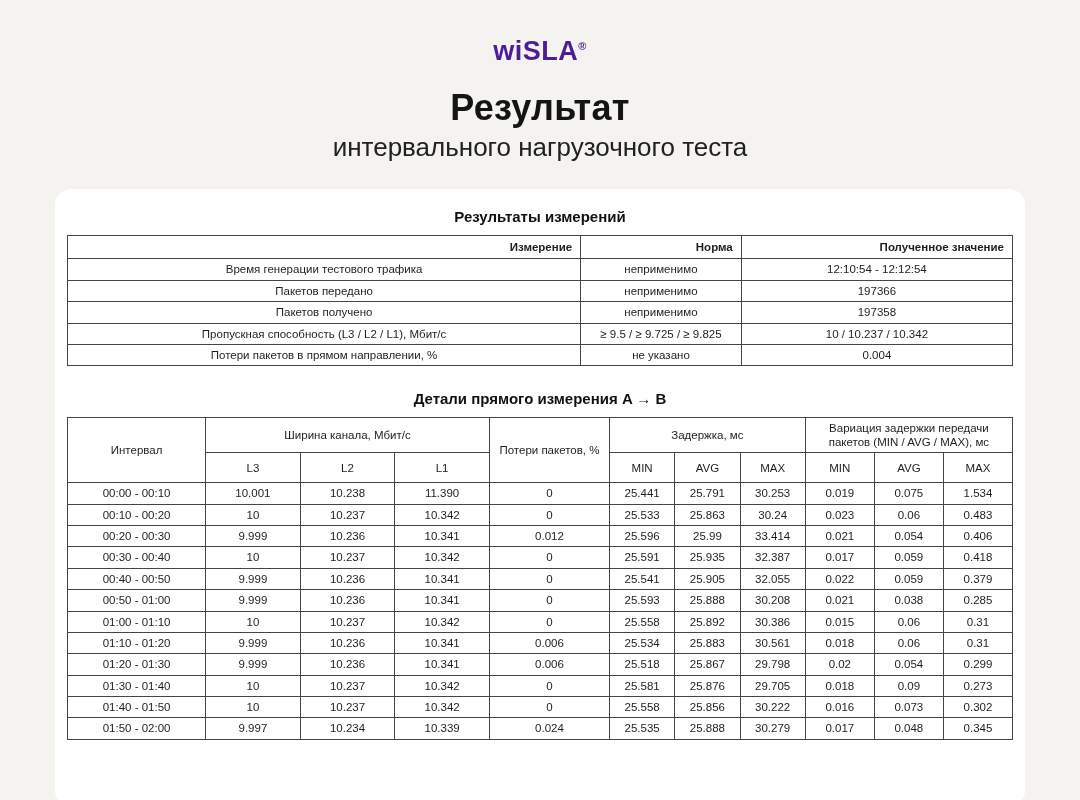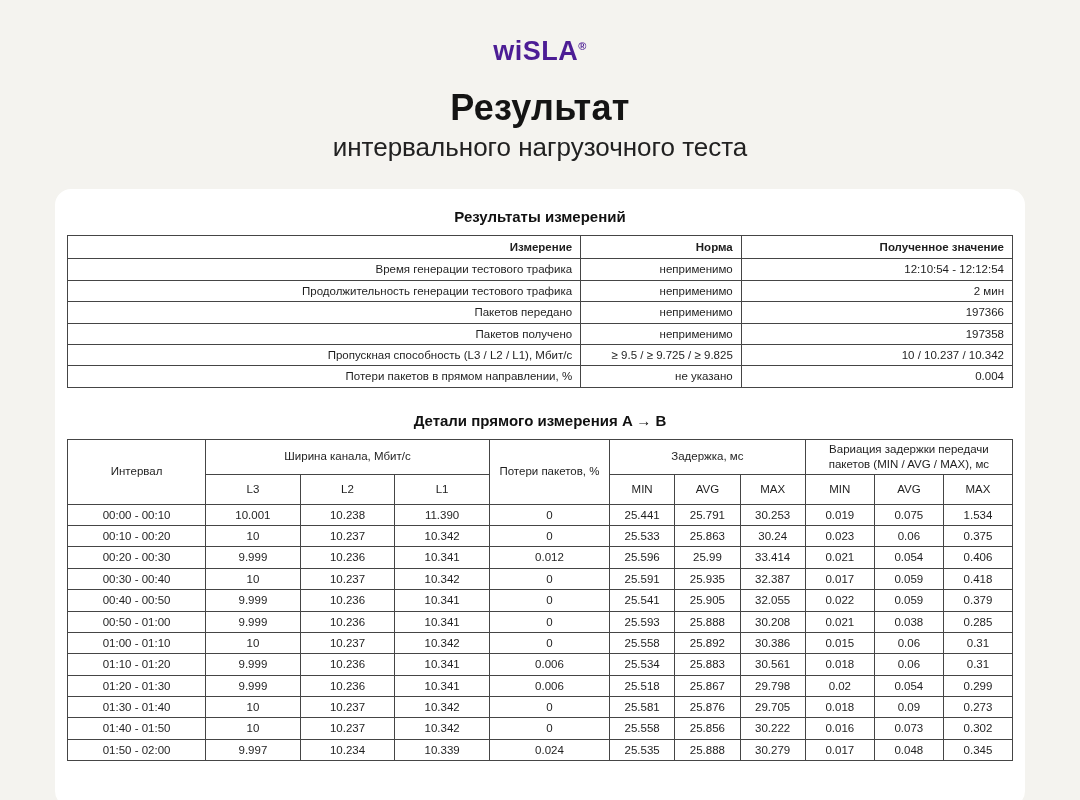--- a/index.html
+++ b/index.html
@@ -47,21 +47,21 @@
     font-size: 15px;
     font-weight: 700;
     color: #111;
     margin: 6px 0 10px;
   }
   .t2-title { margin-top: 24px; }
   table { width: 100%; border-collapse: collapse; table-layout: fixed; }
   th, td { border: 1px solid #454545; font-size: 11.5px; line-height: 1.25; overflow: hidden; white-space: nowrap; }
   
   .t1 th { font-weight: 700; text-align: right; padding: 4px 8px; height: 22px; }
-  .t1 td { text-align: right; padding: 3px 8px; height: 21px; }
+  .t1 td { text-align: center; padding: 3px 8px; height: 21px; }
   .t1 .c1 { width: 54.3%; }
   .t1 .c2 { width: 17.0%; }
   .t1 .c3 { width: 28.7%; }
   
   .t2 th { font-weight: 400; text-align: center; padding: 2px 4px; white-space: normal; }
   .t2 thead tr.grp th { height: 35px; }
   .t2 thead tr.sub th { height: 30px; }
   .t2 td { text-align: center; padding: 3px 4px; height: 20px; }
   .t2 .c-int { width: 14.6%; }
   .t2 .c-l   { width: 10.0%; }
@@ -94,25 +94,20 @@
           <th>Измерение</th>
           <th>Норма</th>
           <th>Полученное значение</th>
         </tr>
       </thead>
       <tbody>
         <tr>
           <td>Время генерации тестового трафика</td>
           <td>неприменимо</td>
           <td>12:10:54 - 12:12:54</td>
-        </tr>
-        <tr>
-          <td>Продолжительность генерации тестового трафика</td>
-          <td>неприменимо</td>
-          <td>2 мин</td>
         </tr>
         <tr>
           <td>Пакетов передано</td>
           <td>неприменимо</td>
           <td>197366</td>
         </tr>
         <tr>
           <td>Пакетов получено</td>
           <td>неприменимо</td>
           <td>197358</td>
@@ -184,21 +179,21 @@
           <td>00:10 - 00:20</td>
           <td>10</td>
           <td>10.237</td>
           <td>10.342</td>
           <td>0</td>
           <td>25.533</td>
           <td>25.863</td>
           <td>30.24</td>
           <td>0.023</td>
           <td>0.06</td>
-          <td>0.375</td>
+          <td>0.483</td>
         </tr>
         <tr>
           <td>00:20 - 00:30</td>
           <td>9.999</td>
           <td>10.236</td>
           <td>10.341</td>
           <td>0.012</td>
           <td>25.596</td>
           <td>25.99</td>
           <td>33.414</td>

